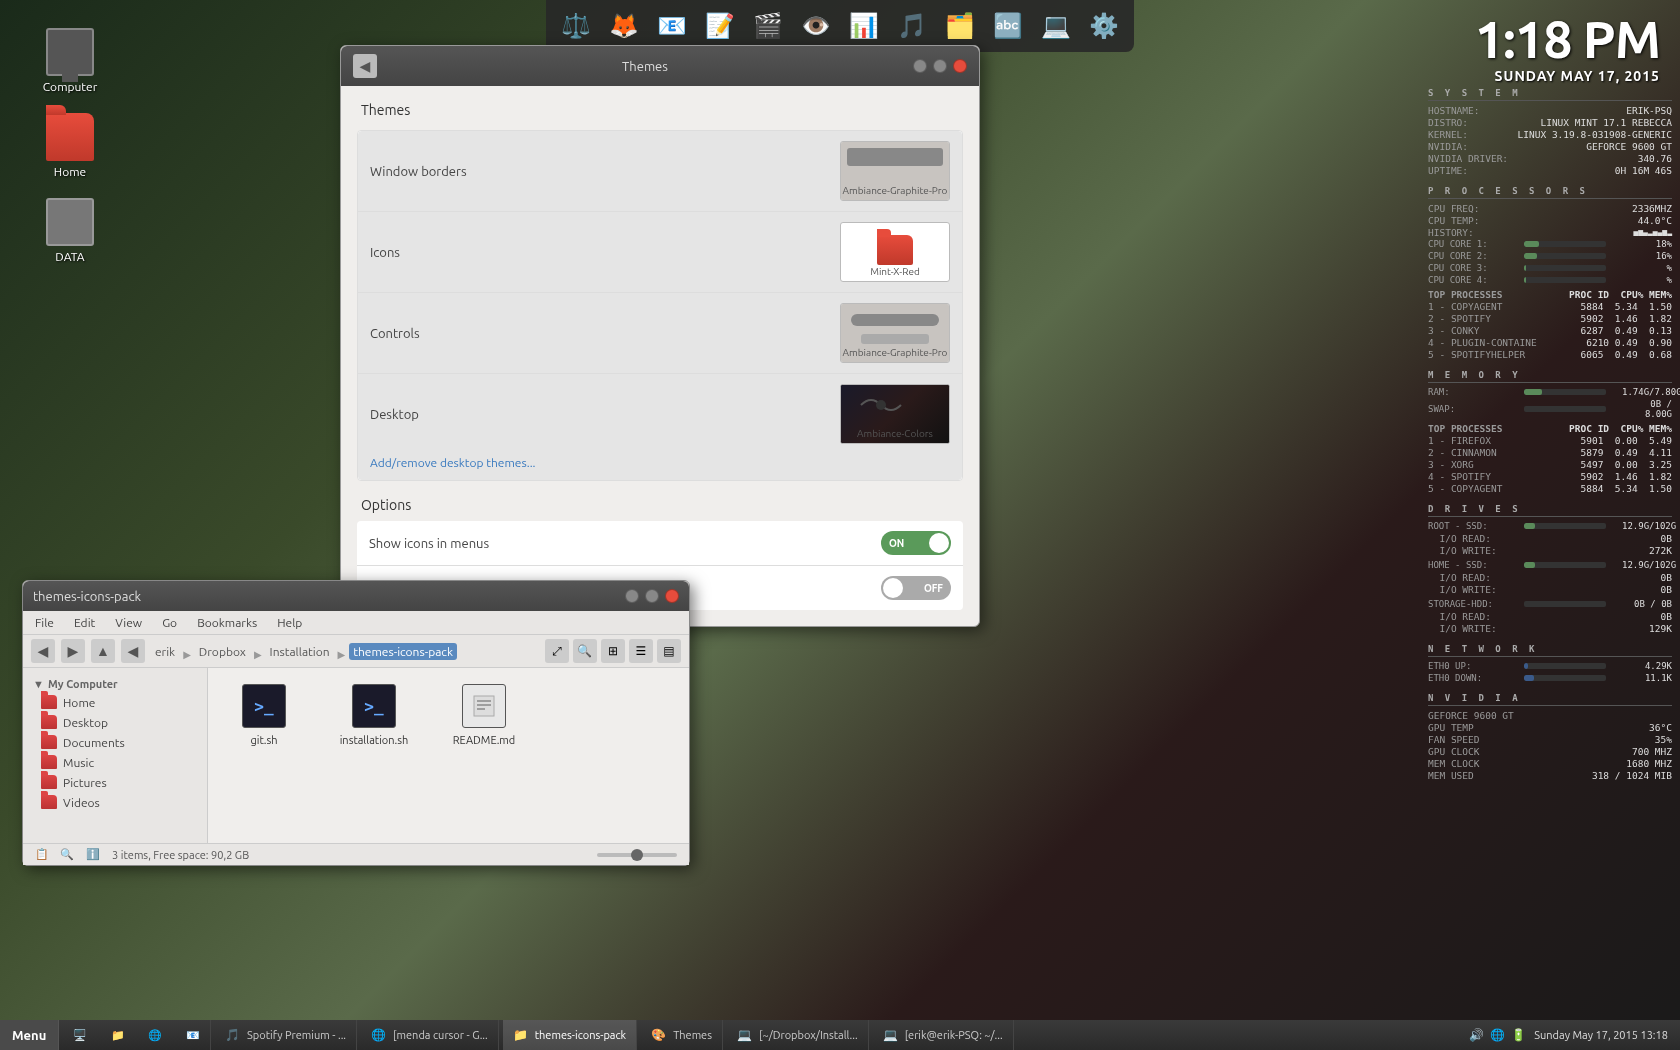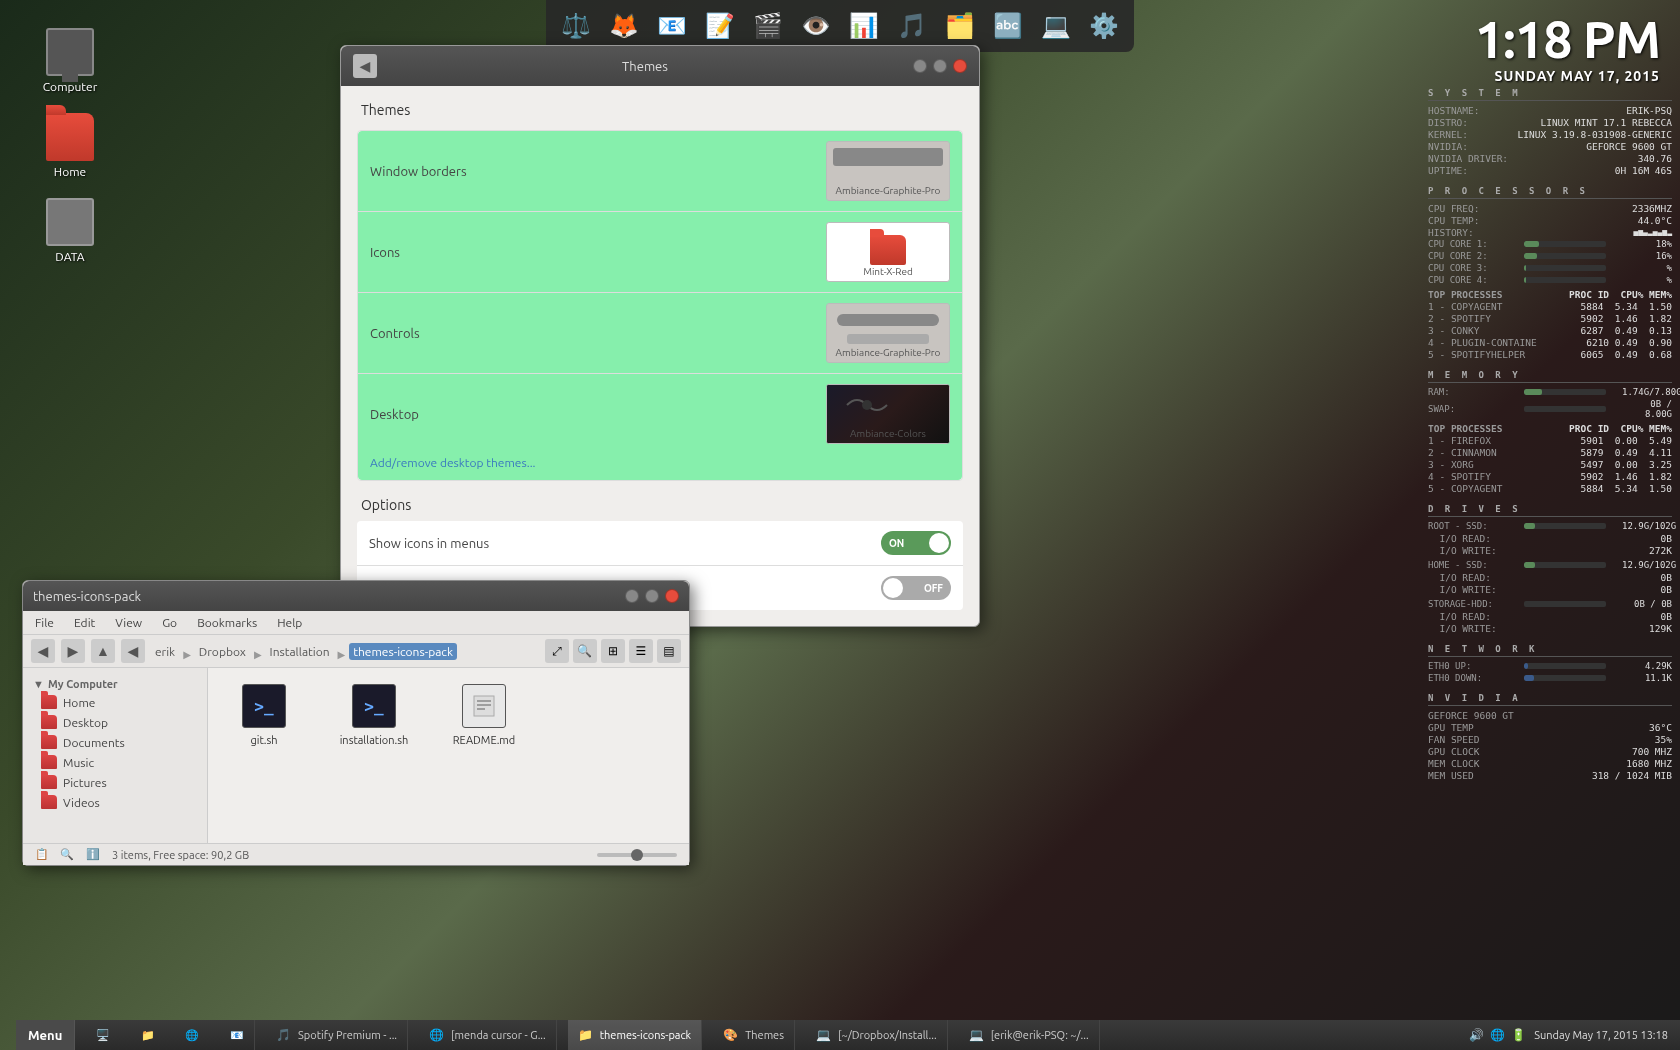--- a/index.html
+++ b/index.html
@@ -243,31 +243,31 @@
       color: #333;
       margin-bottom: 12px;
       padding-left: 4px;
     }
 
     .theme-row {
       display: flex;
       align-items: center;
       padding: 10px 12px;
       border-bottom: 1px solid #ddd;
-      background: #86efac;
+      background: #e5e5e5;
     }
     .theme-row:first-child { border-radius: 4px 4px 0 0; }
     .theme-row:last-child { border-bottom: none; border-radius: 0 0 4px 4px; }
     .theme-row-label {
       flex: 1;
       font-size: 13px;
       color: #444;
     }
     .theme-preview {
-      width: 124px;
+      width: 110px;
       height: 60px;
       border: 1px solid #bbb;
       border-radius: 3px;
       display: flex;
       flex-direction: column;
       align-items: center;
       justify-content: flex-end;
       padding-bottom: 4px;
       overflow: hidden;
       position: relative;
@@ -612,28 +612,28 @@
       position: absolute;
       top: -4px;
       left: 50%;
       transform: translateX(-50%);
     }
 
     
     #taskbar {
       position: absolute;
       bottom: 0;
-      left: 16px;
+      left: 0;
       right: 0;
       height: 30px;
       background: linear-gradient(to bottom, #3a3a3a, #2a2a2a);
       display: flex;
       align-items: center;
       z-index: 300;
-      gap: 11px;
+      gap: 4px;
     }
     .taskbar-menu {
       padding: 0 12px;
       height: 100%;
       display: flex;
       align-items: center;
       background: #4a4a4a;
       font-size: 13px;
       color: white;
       font-weight: bold;

